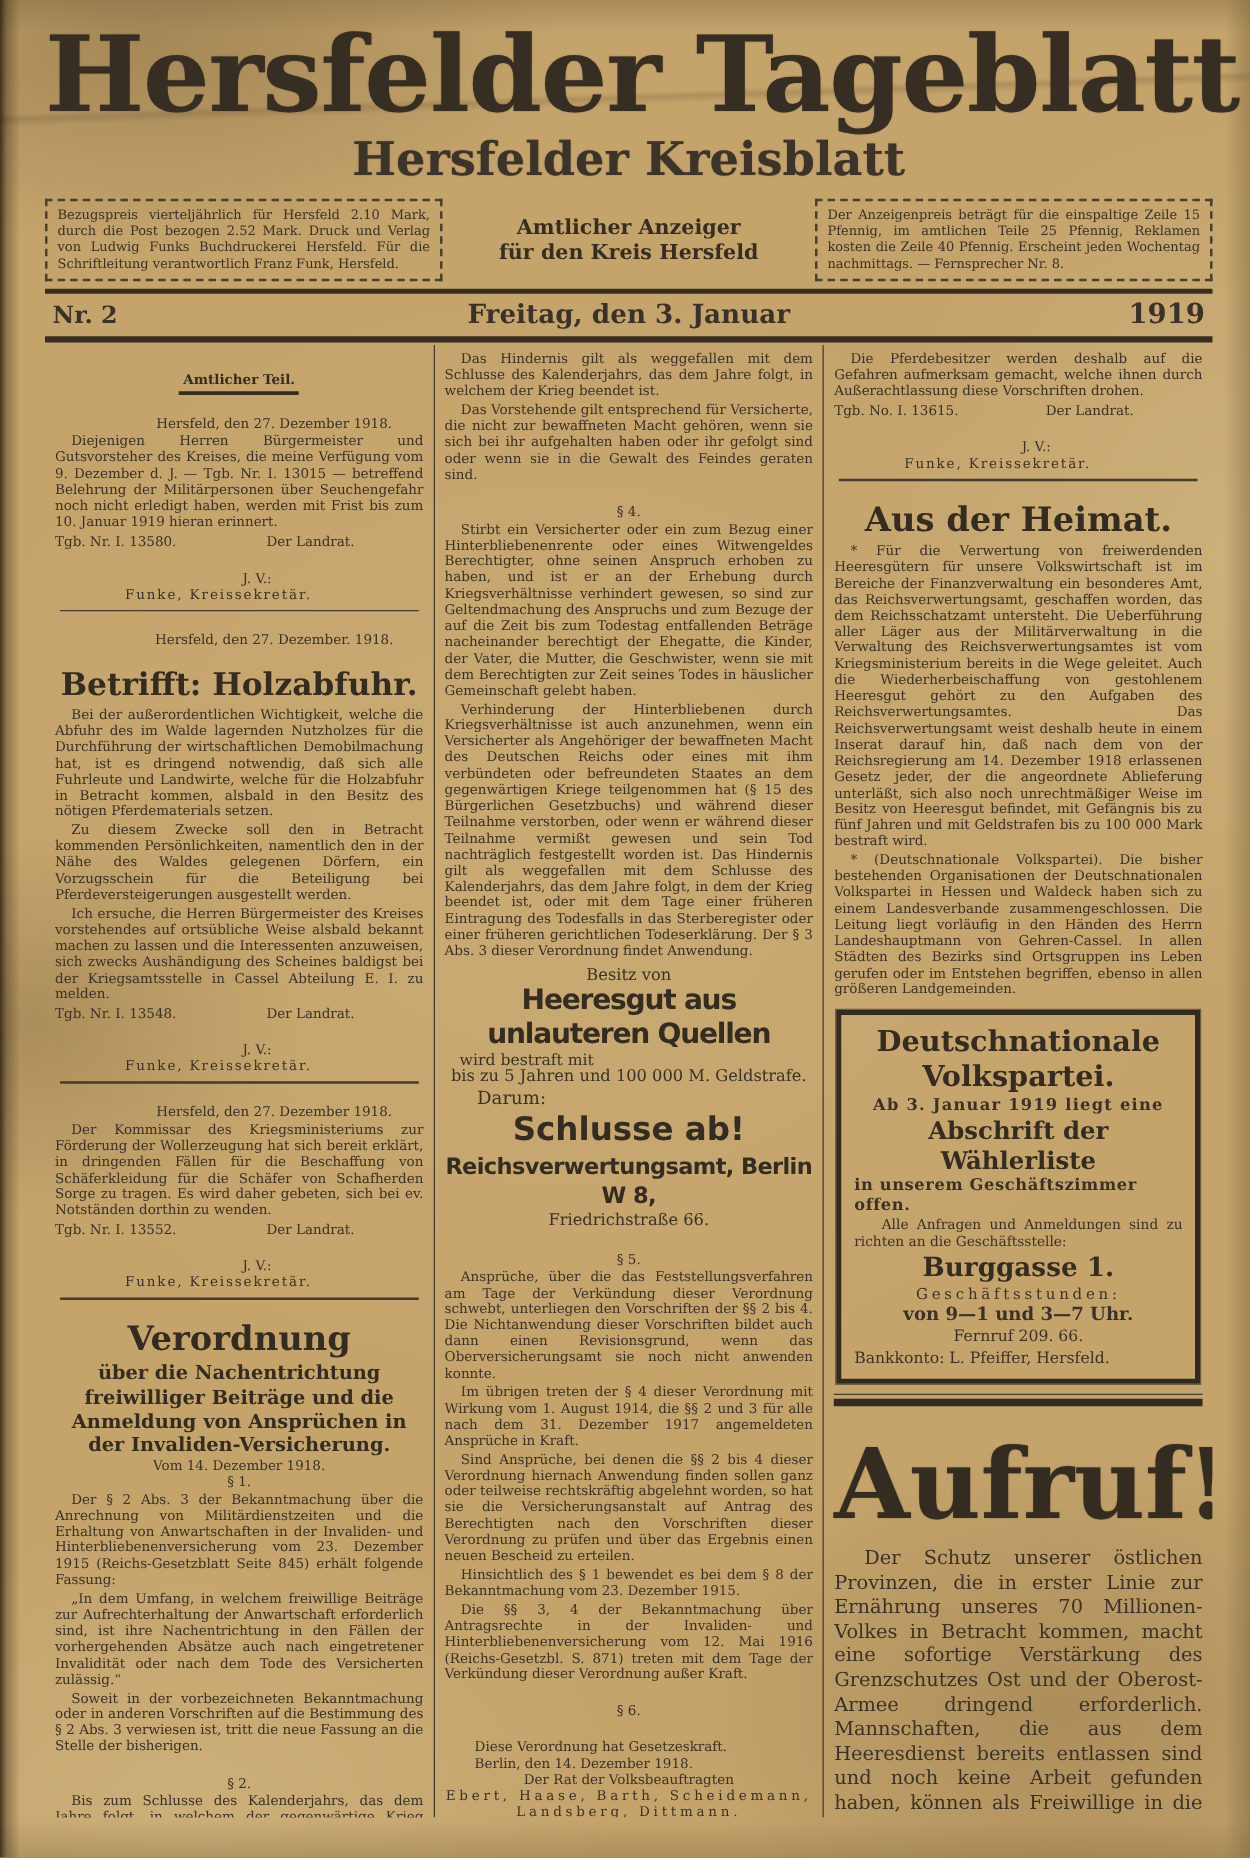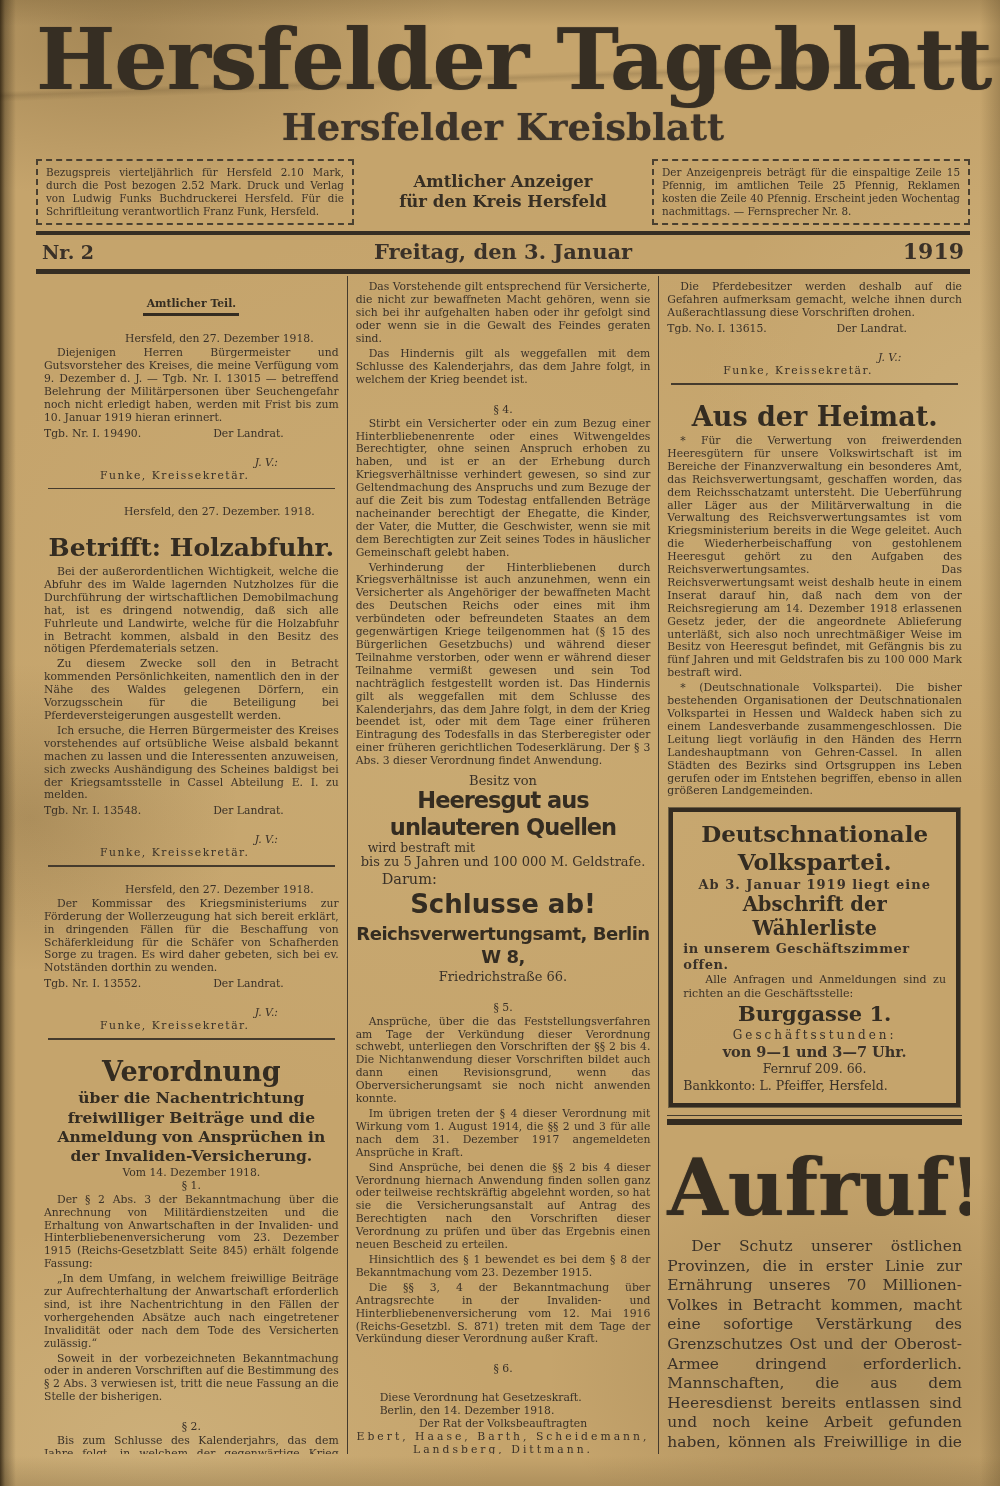--- a/index.html
+++ b/index.html
@@ -67,21 +67,21 @@
   .col + .col{border-left:1.5px solid #453b2d;}
   
   .bp{margin:0 0 2px;font-size:10.8px;line-height:12.9px;text-align:justify;text-indent:13px;}
   .p-lg{font-size:15.5px;line-height:19.6px;text-indent:24px;margin-top:4px;}
   .stack{margin:16px 0 2px;}
   .stack div{font-size:10.8px;line-height:13px;}
   .c{text-align:center;}
   .sp{text-align:center;letter-spacing:3px;}
   .pl{padding-left:24px;}
   .ln-date{text-align:center;padding-left:56px;}
-  .jv{text-align:center;padding-left:150px;font-style:italic;}
+  .jv{text-align:left;padding-left:150px;}
   .funke{padding-left:56px;letter-spacing:1.5px;}
   .splitline{display:flex;justify-content:space-between;padding-right:55px;font-size:10.8px;line-height:13px;margin-bottom:1px;}
   .rule{height:1.5px;background:#453b2d;margin:6px 4px;}
   .rule.thick{height:6px;margin:3px 0 6px;background:#332b20;}
   .rule.tight{margin:4px 0 2px;}
   
   .h-sec{font-size:22px;font-weight:bold;text-align:center;line-height:1.1;color:#342c21;}
   .bar{width:96px;height:3px;background:#342c21;margin:3px auto 7px;}
   .h-art{font-size:25px !important;font-weight:bold;text-align:center;line-height:1.15 !important;color:#342c21;margin-bottom:3px;}
   .h-art-lg{font-size:27px !important;font-weight:bold;text-align:center;line-height:1.2 !important;color:#342c21;}
@@ -147,21 +147,21 @@
     <section class="col">
         <div class="stack">
           <div class="h-sec">Amtlicher Teil.</div>
           <div class="bar"></div>
         </div>
         <div class="stack">
           <div class="ln-date">Hersfeld, den 27. Dezember 1918.</div>
         </div>
         <p class="bp">Diejenigen Herren Bürgermeister und Gutsvorsteher des Kreises, die meine Verfügung vom 9. Dezember d. J. — Tgb. Nr. I. 13015 — betreffend Belehrung der Militärpersonen über Seuchengefahr noch nicht erledigt haben, werden mit Frist bis zum 10. Januar 1919 hieran erinnert.</p>
         <div class="splitline">
-          <span>Tgb. Nr. I. 19490.</span>
+          <span>Tgb. Nr. I. 13580.</span>
           <span>Der Landrat.</span>
         </div>
         <div class="stack">
           <div class="jv">J. V.:</div>
           <div class="funke">Funke, Kreissekretär.</div>
         </div>
         <div class="rule"></div>
         <div class="stack">
           <div class="ln-date">Hersfeld, den 27. Dezember. 1918.</div>
         </div>
@@ -201,22 +201,22 @@
         </div>
         <p class="bp">Der § 2 Abs. 3 der Bekanntmachung über die Anrechnung von Militärdienstzeiten und die Erhaltung von Anwartschaften in der Invaliden- und Hinterbliebenenversicherung vom 23. Dezember 1915 (Reichs-Gesetzblatt Seite 845) erhält folgende Fassung:</p>
         <p class="bp">„In dem Umfang, in welchem freiwillige Beiträge zur Aufrechterhaltung der Anwartschaft erforderlich sind, ist ihre Nachentrichtung in den Fällen der vorhergehenden Absätze auch nach eingetretener Invalidität oder nach dem Tode des Versicherten zulässig.“</p>
         <p class="bp">Soweit in der vorbezeichneten Bekanntmachung oder in anderen Vorschriften auf die Bestimmung des § 2 Abs. 3 verwiesen ist, tritt die neue Fassung an die Stelle der bisherigen.</p>
         <div class="stack">
           <div class="c">§ 2.</div>
         </div>
         <p class="bp">Bis zum Schlusse des Kalenderjahrs, das dem Jahre folgt, in welchem der gegenwärtige Krieg beendet ist, hat bei der Anwendung der §§ 1253, 1300 und 1303 der Reichsversicherungsordnung der Eingang des Antrags bei einem Organe der Versicherungsträger oder bei einer anderen inländischen Behörde als dem zuständigen Versicherungsamt oder einer ihm durch Anordnung gemäß § 1616 der Reichsversicherungsordnung gleichgestellten Behörde die gleiche Wirkung wie der Eingang des Antrages bei dem zuständigen Versicherungsamte. Als inländisch gilt auch jede Behörde, die vom Deutschen Reiche in besetzten Gebieten eingesetzt ist und behördliche Aufgaben einer Deutschen Behörde erledigt.</p>
       </section>
     <section class="col">
+        <p class="bp">Das Hindernis gilt als weggefallen mit dem Schlusse des Kalenderjahrs, das dem Jahre folgt, in welchem der Krieg beendet ist.</p>
         <p class="bp">Das Vorstehende gilt entsprechend für Versicherte, die nicht zur bewaffneten Macht gehören, wenn sie sich bei ihr aufgehalten haben oder ihr gefolgt sind oder wenn sie in die Gewalt des Feindes geraten sind.</p>
-        <p class="bp">Das Hindernis gilt als weggefallen mit dem Schlusse des Kalenderjahrs, das dem Jahre folgt, in welchem der Krieg beendet ist.</p>
         <div class="stack">
           <div class="c">§ 4.</div>
         </div>
         <p class="bp">Stirbt ein Versicherter oder ein zum Bezug einer Hinterbliebenenrente oder eines Witwengeldes Berechtigter, ohne seinen Anspruch erhoben zu haben, und ist er an der Erhebung durch Kriegsverhältnisse verhindert gewesen, so sind zur Geltendmachung des Anspruchs und zum Bezuge der auf die Zeit bis zum Todestag entfallenden Beträge nacheinander berechtigt der Ehegatte, die Kinder, der Vater, die Mutter, die Geschwister, wenn sie mit dem Berechtigten zur Zeit seines Todes in häuslicher Gemeinschaft gelebt haben.</p>
         <p class="bp">Verhinderung der Hinterbliebenen durch Kriegsverhältnisse ist auch anzunehmen, wenn ein Versicherter als Angehöriger der bewaffneten Macht des Deutschen Reichs oder eines mit ihm verbündeten oder befreundeten Staates an dem gegenwärtigen Kriege teilgenommen hat (§ 15 des Bürgerlichen Gesetzbuchs) und während dieser Teilnahme verstorben, oder wenn er während dieser Teilnahme vermißt gewesen und sein Tod nachträglich festgestellt worden ist. Das Hindernis gilt als weggefallen mit dem Schlusse des Kalenderjahrs, das dem Jahre folgt, in dem der Krieg beendet ist, oder mit dem Tage einer früheren Eintragung des Todesfalls in das Sterberegister oder einer früheren gerichtlichen Todeserklärung. Der § 3 Abs. 3 dieser Verordnung findet Anwendung.</p>
         <div class="stack ad-heeresgut">
           <div class="ad-pre">Besitz von</div>
           <div class="ad-head">Heeresgut aus unlauteren Quellen</div>
           <div class="ad-sub">wird bestraft mit</div>
           <div class="ad-line">bis zu 5 Jahren und 100 000 M. Geldstrafe.</div>

